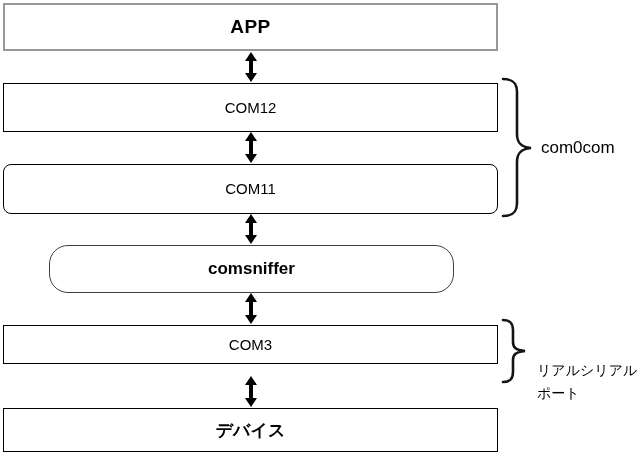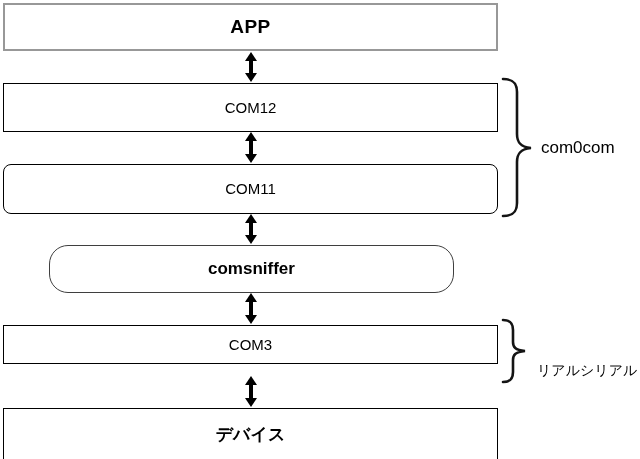--- a/index.html
+++ b/index.html
@@ -40,21 +40,21 @@
   .box-com11 { top: 164px; height: 50px; border-radius: 8px; }
   .box-comsniffer {
     left: 49px;
     top: 245px;
     width: 405px;
     height: 48px;
     border: 1px solid #3f3f3f;
     border-radius: 19px;
   }
   .box-com3 { top: 325px; height: 39px; }
-  .box-device { top: 408px; height: 52px; }
+  .box-device { top: 408px; height: 44px; }
 
   .title-bold {
     font-size: 19px;
     font-weight: bold;
     letter-spacing: 0.5px;
   }
   .title-bold-md {
     font-size: 17px;
     font-weight: bold;
   }
@@ -145,15 +145,16 @@
   <svg class="brace-svg" style="left:500px; top:76px;" width="36" height="144" viewBox="0 0 36 144">
     <path d="M 3 3 C 12 3, 17 6, 17 16 L 17 58 C 17 66, 20 71, 31 72 C 20 73, 17 78, 17 86 L 17 127 C 17 137, 12 140, 3 140" fill="none" stroke="#141414" stroke-width="2.6" stroke-linecap="round"></path>
   </svg>
   <div class="brace-label" style="left:541px; top:138px;">com0com</div>
 
   <svg class="brace-svg" style="left:500px; top:316px;" width="32" height="70" viewBox="0 0 32 70">
     <path d="M 3 4 C 10 4, 13 7, 13 14 L 13 26 C 13 31, 15 34, 25 35 C 15 36, 13 39, 13 44 L 13 56 C 13 63, 10 66, 3 66" fill="none" stroke="#141414" stroke-width="2.6" stroke-linecap="round"></path>
   </svg>
   <div class="brace-label-jp" style="left:537px; top:339px;margin-top:20px;">
     <div>リアルシリアル</div>
+    <div>ポート</div>
   </div>
 
 </div>
 
 </body></html>

